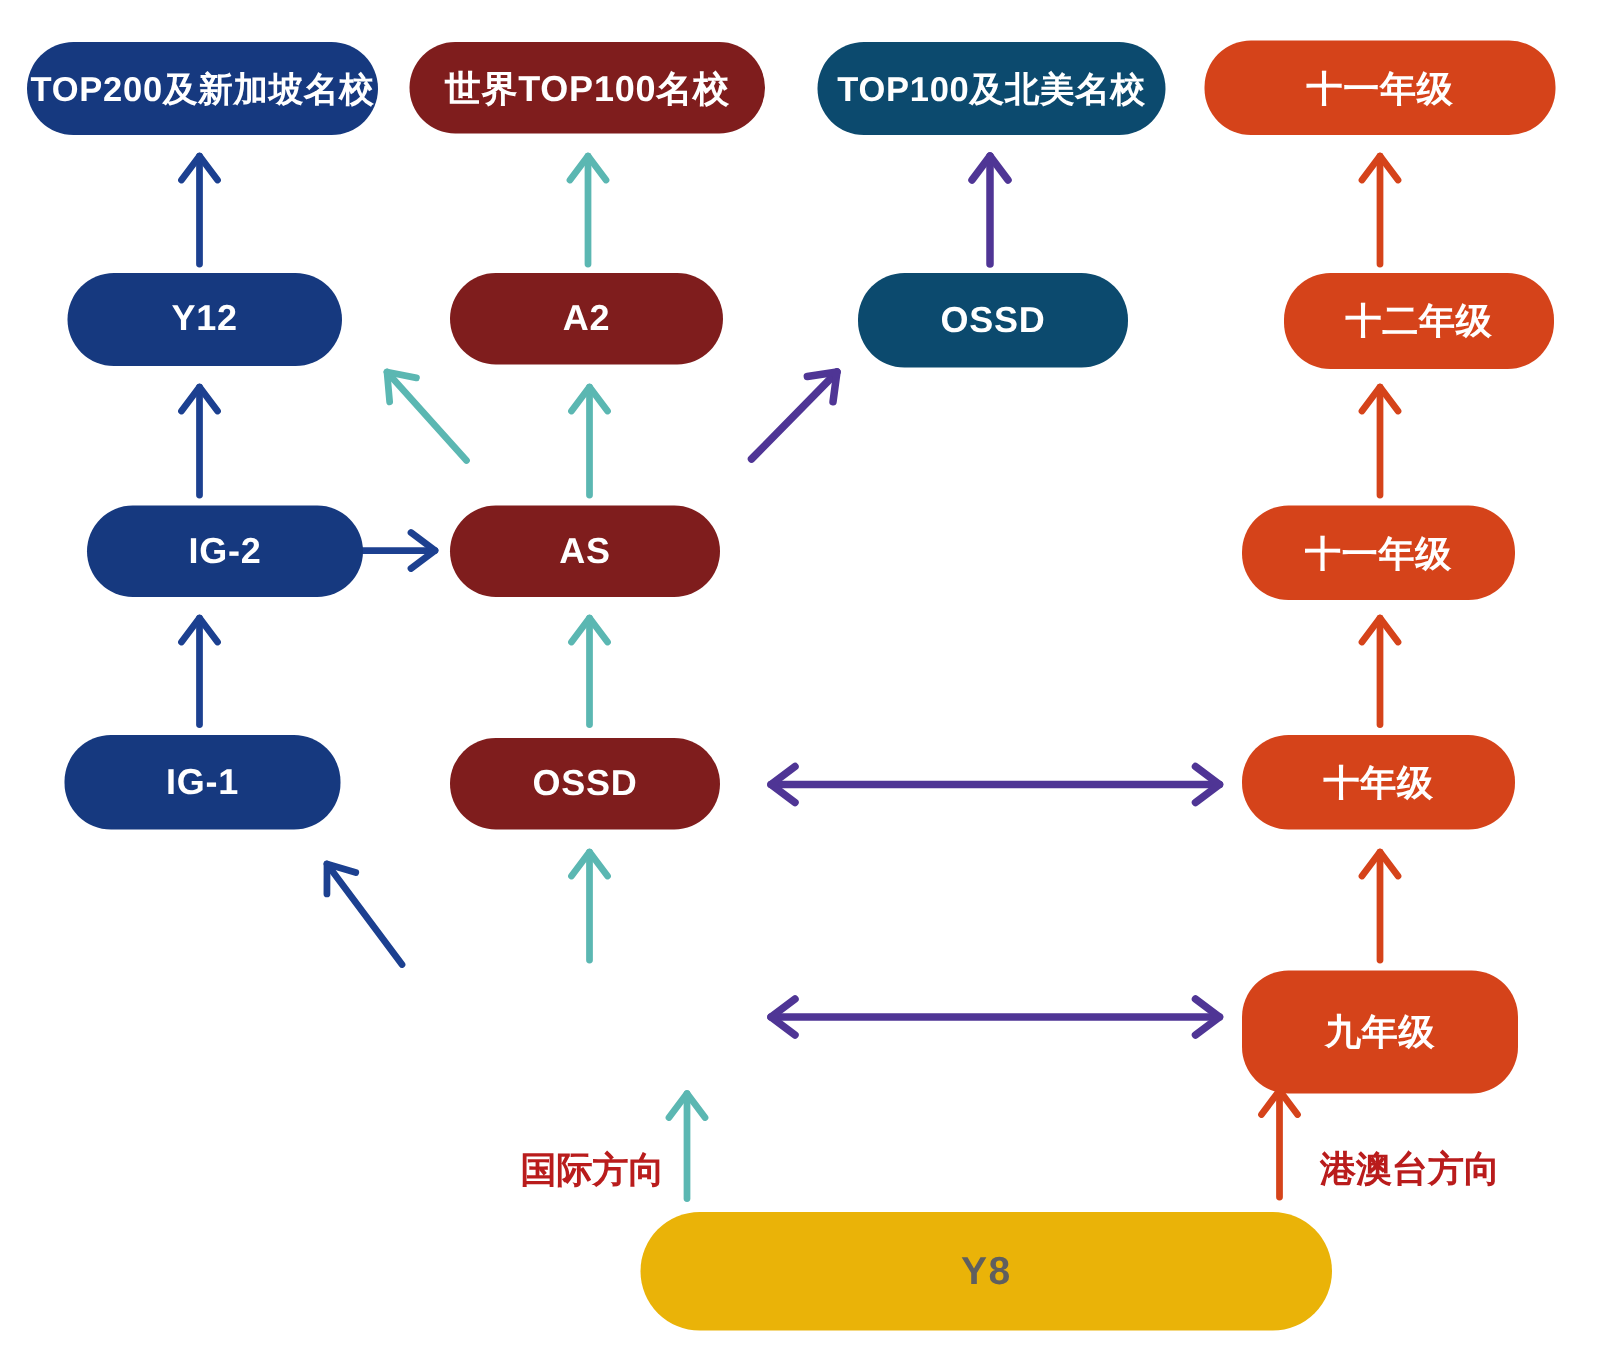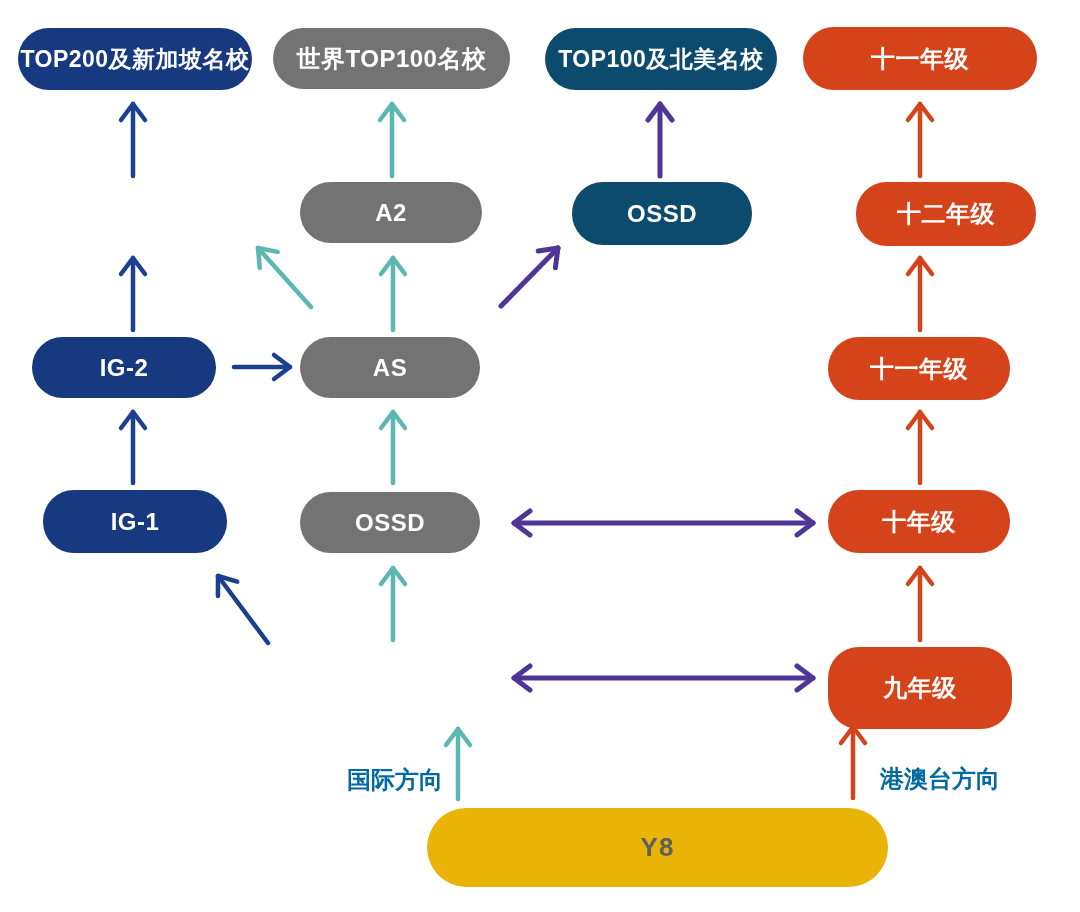--- a/index.html
+++ b/index.html
@@ -14,27 +14,27 @@
   .pill{
     position:absolute;
     display:flex;align-items:center;justify-content:center;
     color:#ffffff;font-weight:700;font-size:24px;
     border-radius:31px;
     white-space:nowrap;
     letter-spacing:0.5px;
   }
   .pill.small-text{font-size:23px;}
   .navy{background:#16397F;}
-  .teal{background:#737373;}
+  .teal{background:#7f1d1d;}
   .purple{background:#0c4a6e;}
   .red{background:#D5431A;}
   .gray{background:#eab308;color:#5F5F5F;font-weight:600;font-size:26px;border-radius:40px;letter-spacing:1px;}
   .dir-label{
     position:absolute;
-    color:#0369a1;font-weight:600;font-size:24px;
+    color:#b91c1c;font-weight:600;font-size:24px;
     white-space:nowrap;
   }
   #arrow-layer{position:absolute;left:0;top:0;pointer-events:none;}
   .arr{fill:none;stroke-linecap:round;stroke-linejoin:round;}
   .arr.navy-a{stroke:#1C4090;stroke-width:4.5;}
   .arr.teal-a{stroke:#5BB7B2;stroke-width:4.5;}
   .arr.purple-a{stroke:#4F3595;stroke-width:5;}
   .arr.red-a{stroke:#D5431A;stroke-width:4.5;}
 </style>
 </head>
@@ -82,25 +82,26 @@
     <line class="arr red-a" x1="920" y1="483" x2="920" y2="412" marker-end="url(#mRed)"></line>
     <line class="arr red-a" x1="920" y1="330" x2="920" y2="258" marker-end="url(#mRed)"></line>
     <line class="arr red-a" x1="920" y1="176" x2="920" y2="104" marker-end="url(#mRed)"></line>
   </svg>
 
   <div class="pill navy small-text" style="left:18px;top:28px;width:234px;height:62px;">TOP200及新加坡名校</div>
   <div class="pill teal" style="left:273px;top:28px;width:237px;height:61px;">世界TOP100名校</div>
   <div class="pill purple small-text" style="left:545px;top:28px;width:232px;height:62px;">TOP100及北美名校</div>
   <div class="pill red" style="left:803px;top:27px;width:234px;height:63px;">十一年级</div>
 
+  <div class="pill navy" style="left:45px;top:182px;width:183px;height:62px;">Y12</div>
   <div class="pill teal" style="left:300px;top:182px;width:182px;height:61px;">A2</div>
   <div class="pill purple" style="left:572px;top:182px;width:180px;height:63px;">OSSD</div>
   <div class="pill red" style="left:856px;top:182px;width:180px;height:64px;">十二年级</div>
 
-  <div class="pill navy" style="left:32px;top:337px;width:184px;height:61px;">IG-2</div>
+  <div class="pill navy" style="left:58px;top:337px;width:184px;height:61px;">IG-2</div>
   <div class="pill teal" style="left:300px;top:337px;width:180px;height:61px;">AS</div>
   <div class="pill red" style="left:828px;top:337px;width:182px;height:63px;">十一年级</div>
 
   <div class="pill navy" style="left:43px;top:490px;width:184px;height:63px;">IG-1</div>
   <div class="pill teal" style="left:300px;top:492px;width:180px;height:61px;">OSSD</div>
   <div class="pill red" style="left:828px;top:490px;width:182px;height:63px;">十年级</div>
 
   <div class="pill red" style="left:828px;top:647px;width:184px;height:82px;">九年级</div>
 
   <div class="dir-label" style="left:347px;top:764px;">国际方向</div>

